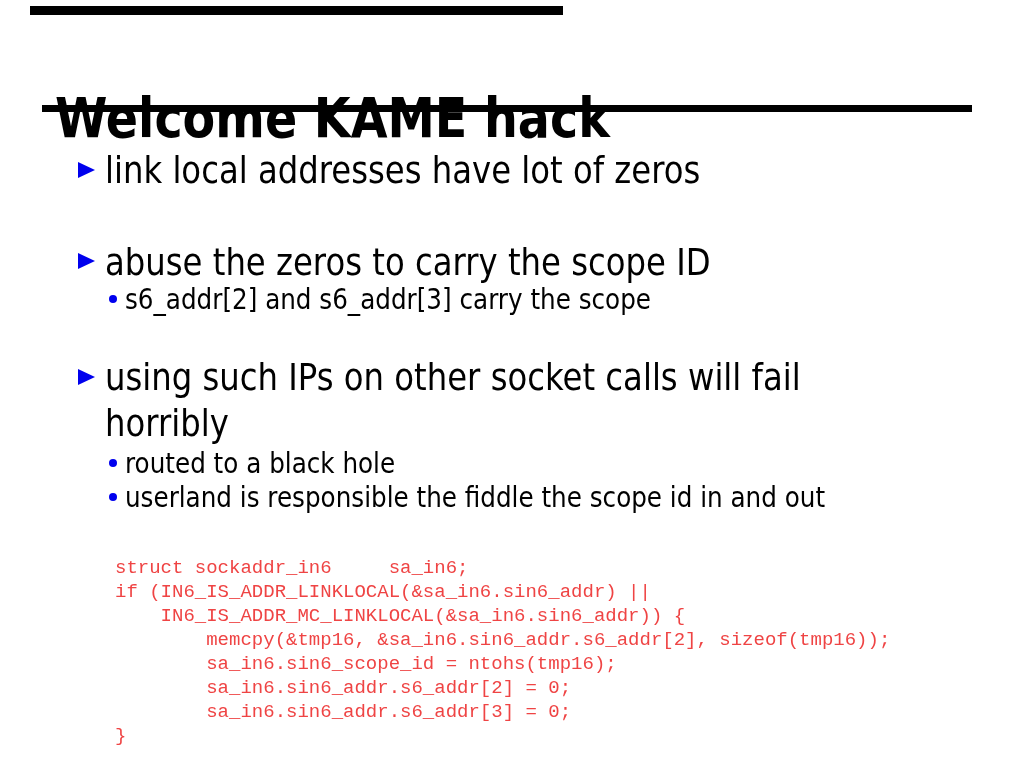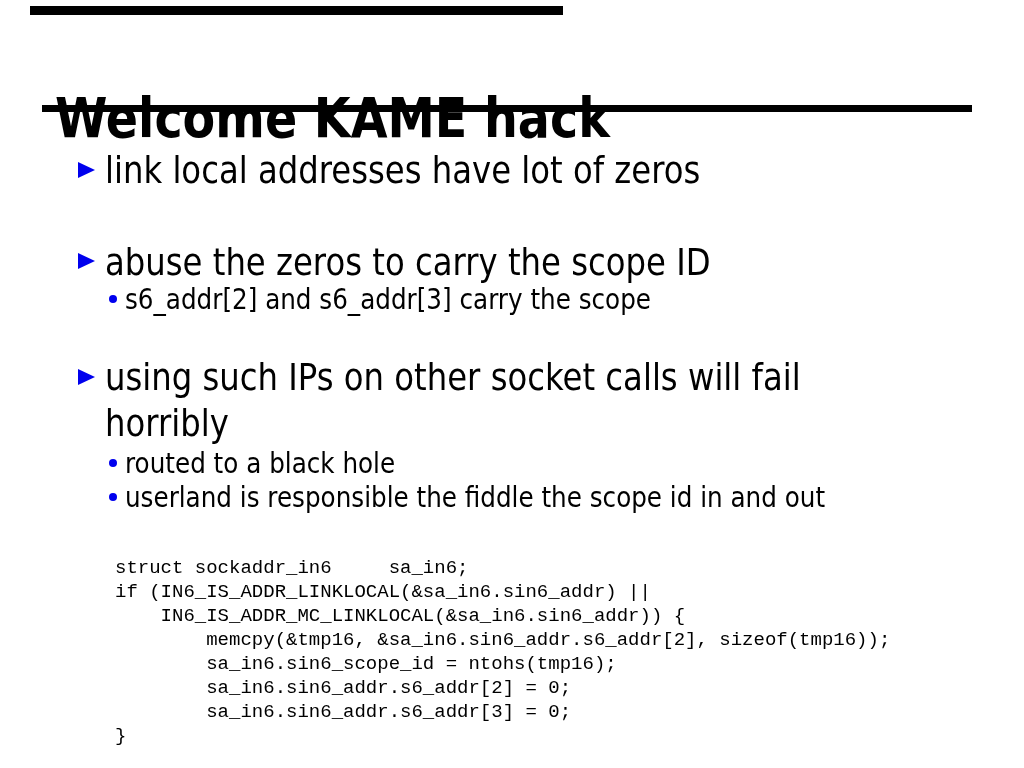--- a/index.html
+++ b/index.html
@@ -14,21 +14,21 @@
           transform:scaleX(0.85);transform-origin:0 0;white-space:nowrap;}
   .b-text.wrap{white-space:normal;width:950px;}
   .s-text{position:absolute;font-size:29px;line-height:34px;color:#000;
           transform:scaleX(0.85);transform-origin:0 0;white-space:nowrap;}
   .tri{position:absolute;width:0;height:0;
        border-top:8px solid transparent;border-bottom:8px solid transparent;
        border-left:17px solid #0000ee;}
   .dot{position:absolute;width:8px;height:8px;border-radius:50%;background:#0000ee;}
   .code{position:absolute;left:115px;top:556px;margin:0;
         font-family:"Liberation Mono","DejaVu Sans Mono",monospace;
-        font-size:19px;line-height:24px;color:#000000;white-space:pre;}
+        font-size:19px;line-height:24px;color:#ef4444;white-space:pre;}
 </style>
 </head>
 <body>
 
 <div class="slide">
 
   <div class="progress-bar"></div>
 
   <h1 class="title">Welcome KAME hack</h1>
   <div class="title-rule"></div>

